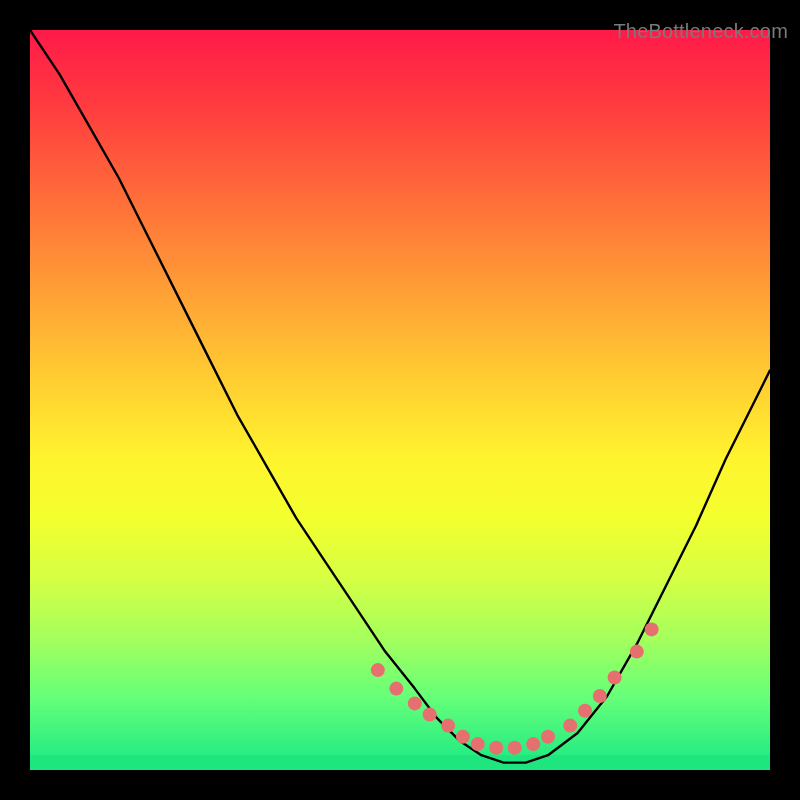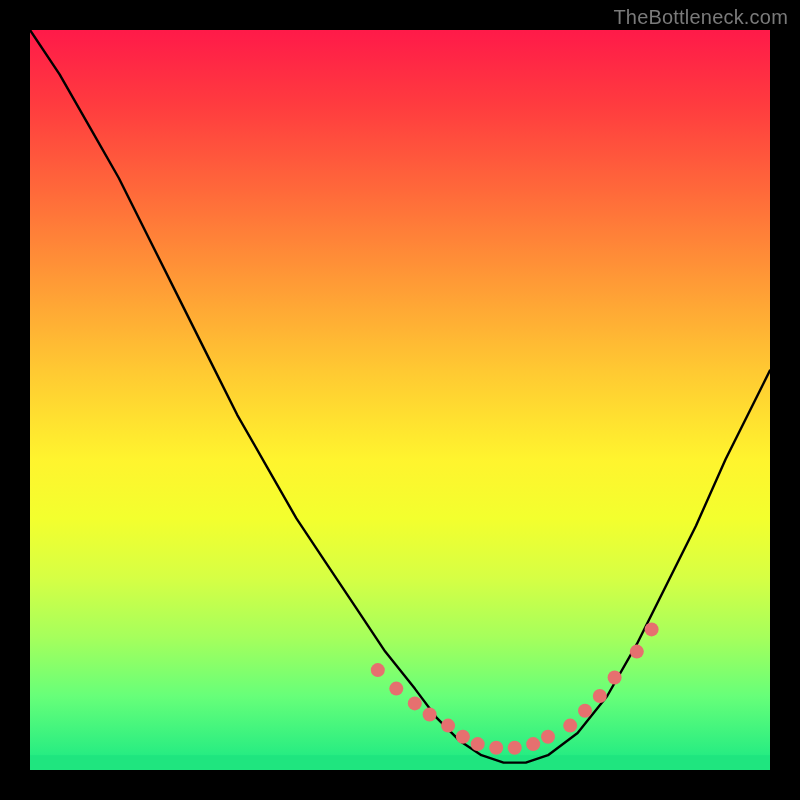--- a/index.html
+++ b/index.html
@@ -25,21 +25,21 @@
       #ffc932 46%,
       #fff42e 58%,
       #f3ff2e 66%,
       #d6ff44 74%,
       #a6ff5c 82%,
       #67ff79 90%,
       #17e884 100%);
   }
   .watermark {
     position: absolute;
-    top: 6px;
+    top: 20px;
     right: 12px;
     color: #7a7a7a;
     font-size: 20px;
     font-weight: 500;
     letter-spacing: 0.2px;
     z-index: 5;
   }
   svg.plot {
     position: absolute;
     left: 0;

